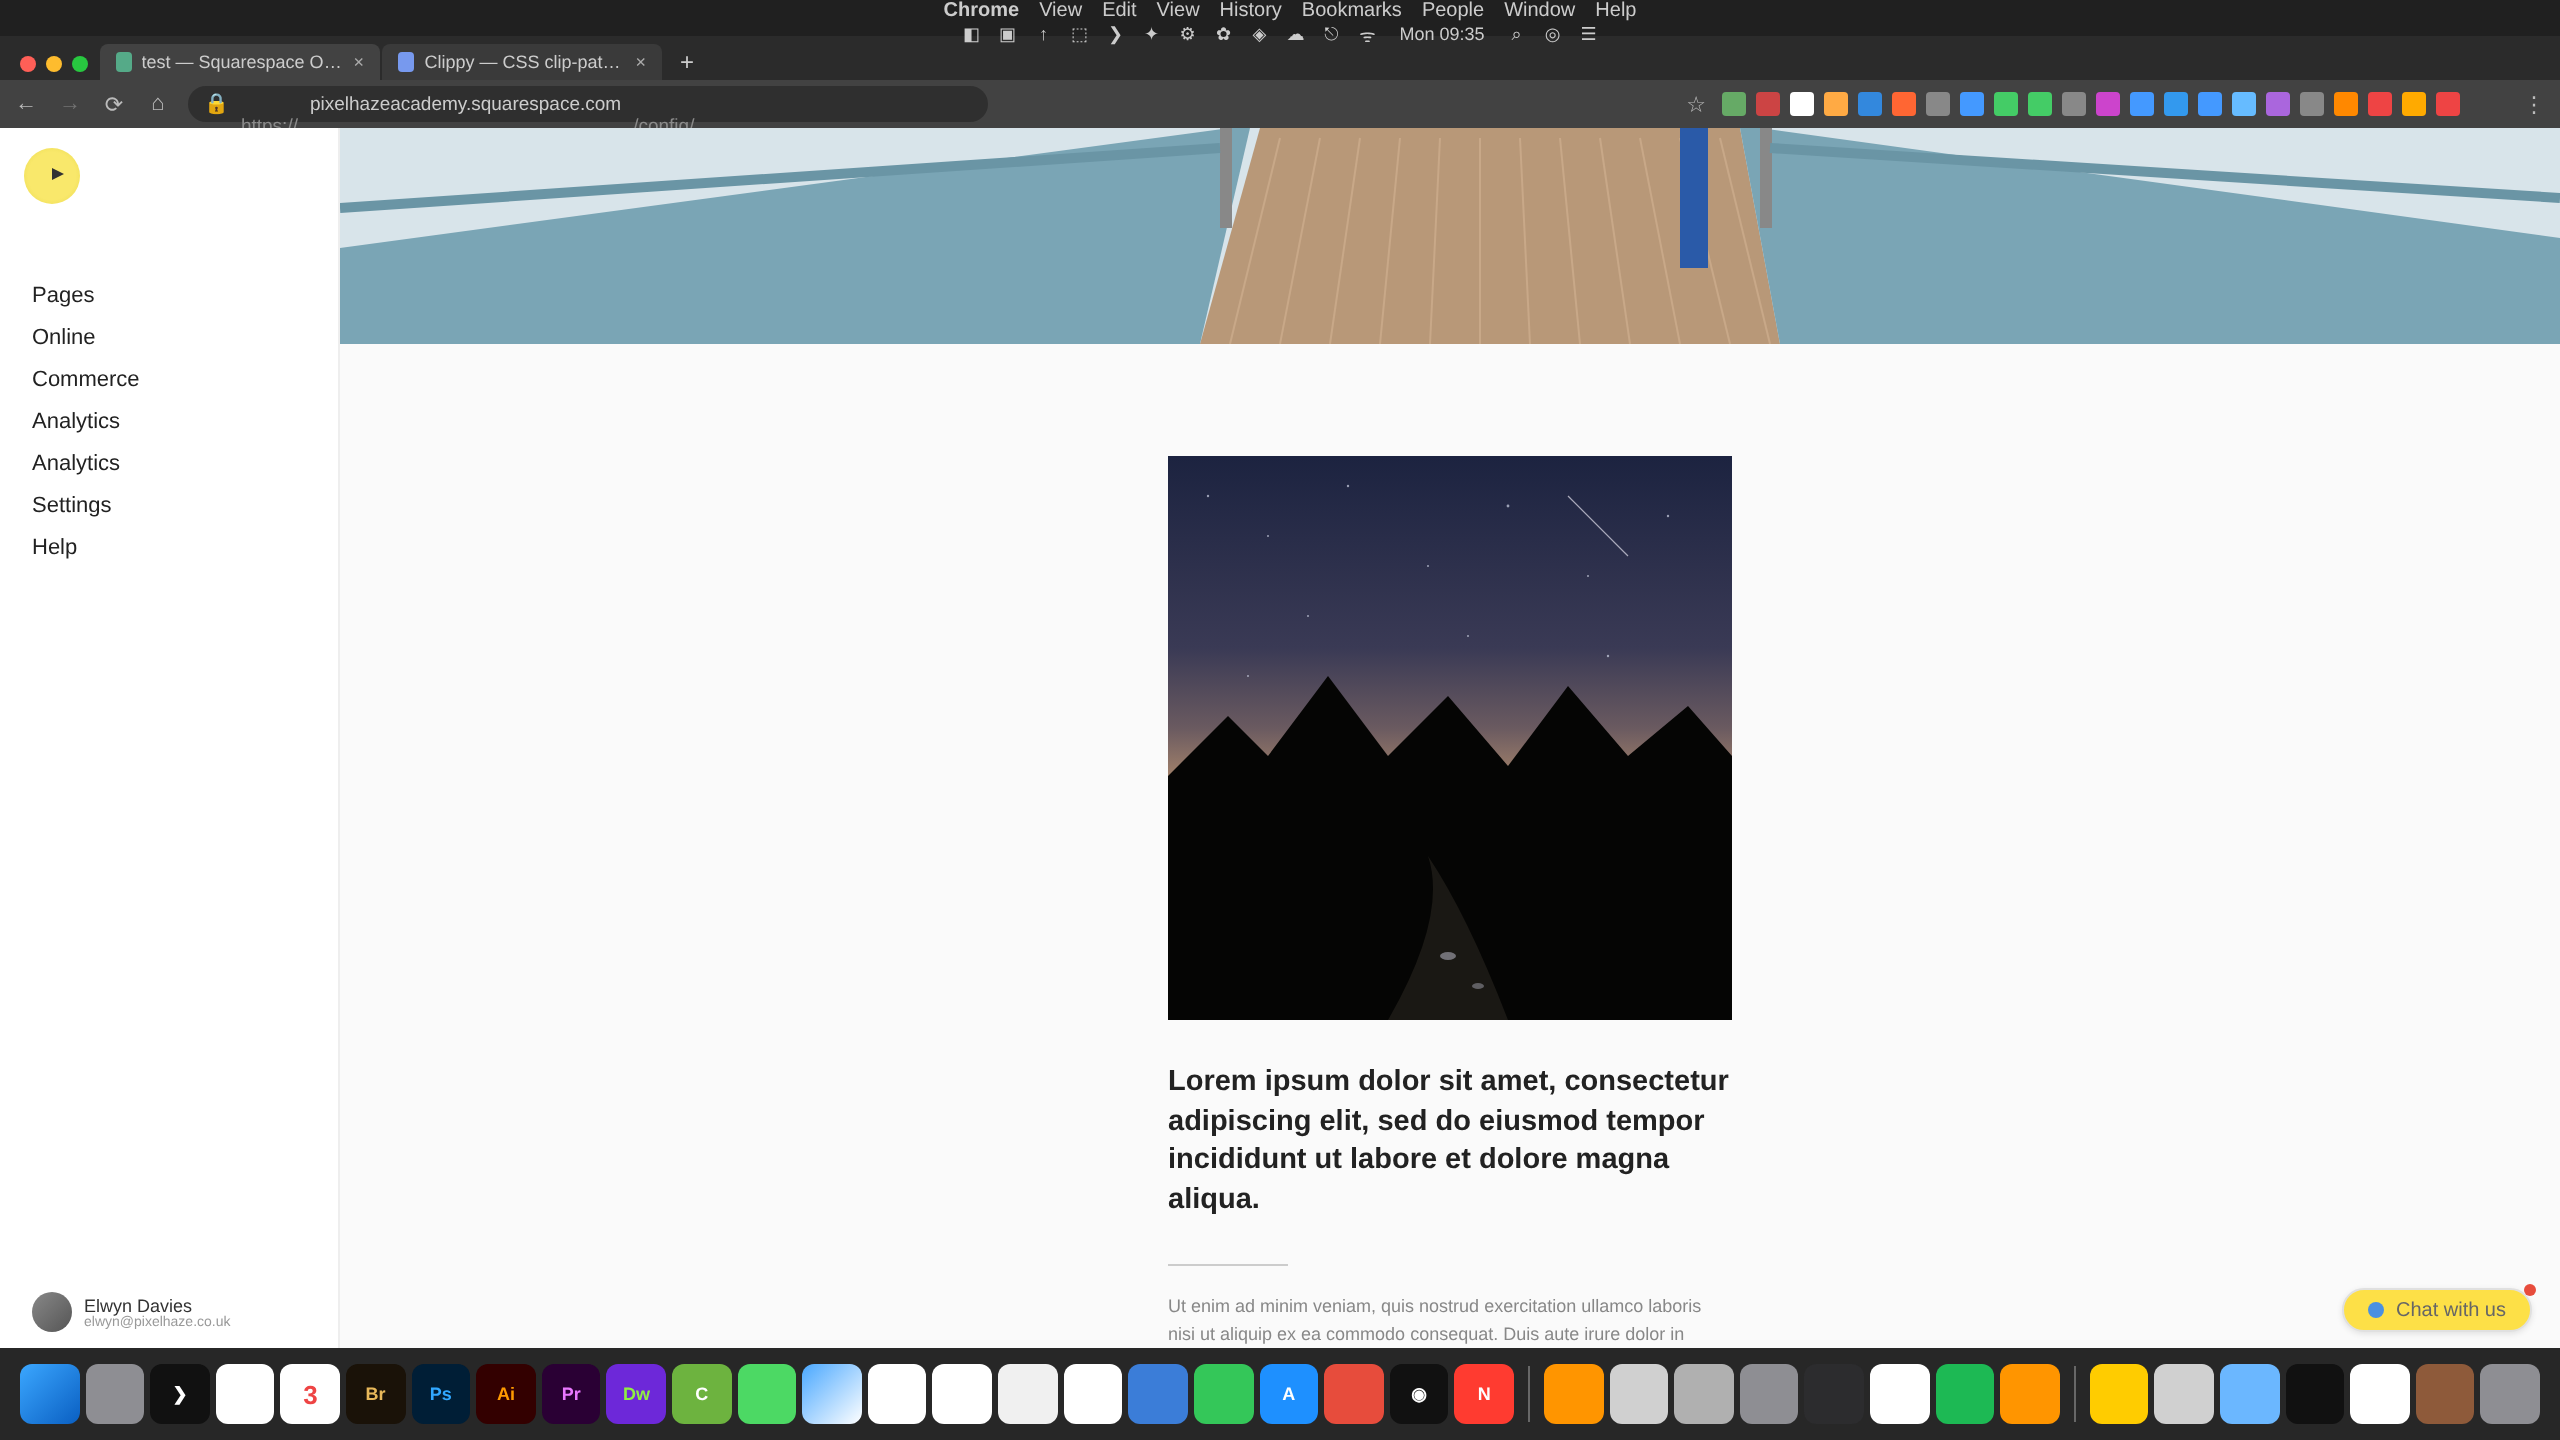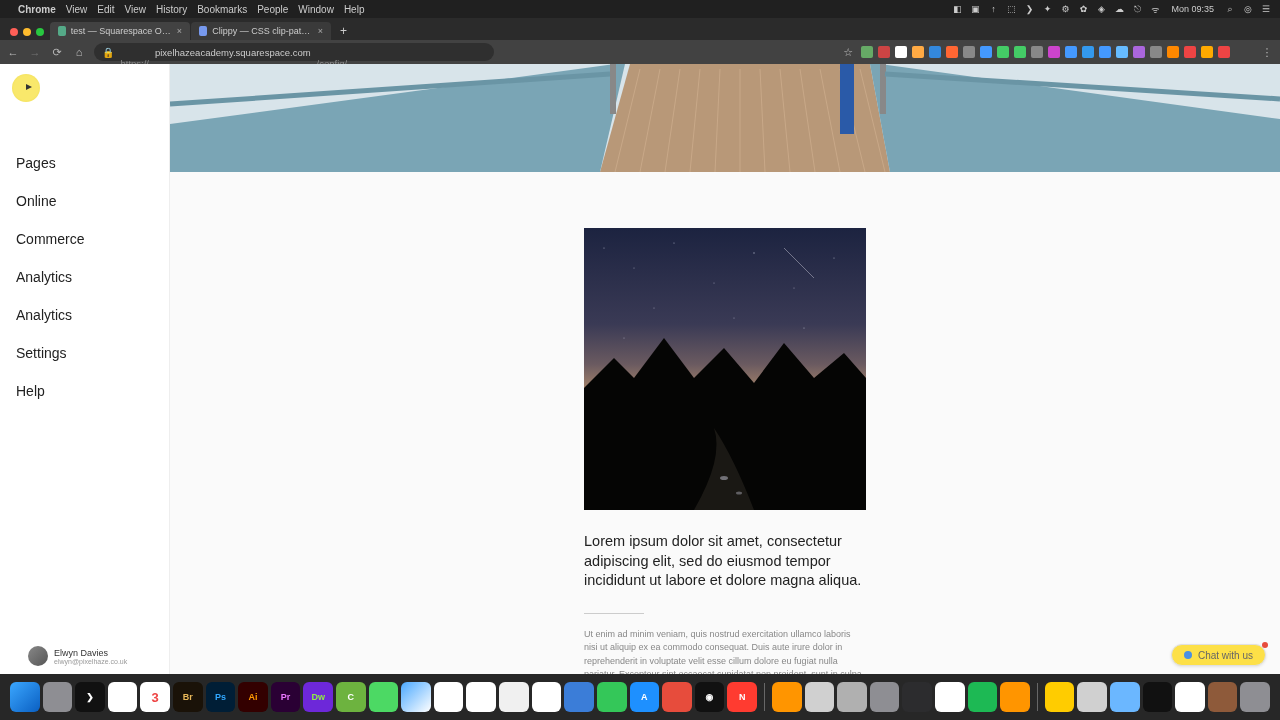--- a/index.html
+++ b/index.html
@@ -1,19 +1,19 @@
 <!DOCTYPE html>
 <html><head>
 <meta charset="utf-8">
 <style>
 * { margin:0; padding:0; box-sizing:border-box; font-family:-apple-system,BlinkMacSystemFont,"Helvetica Neue",Arial,sans-serif; }
 body { width:1280px; height:720px; overflow:hidden; background:#1a1a1a; position:relative; }
 
 
-.mac-menu { height:18px; background:#202020; display:flex; align-items:center; padding:0 8px; color:#ccc; font-size:10px; justify-content:space-between; }
+.mac-menu { height:18px; background:#202020; display:flex; align-items:center; padding:0 8px; color:#ccc; font-size:10px; justify-content:space-between;flex-direction:column; }
 .mac-menu .left { display:flex; gap:10px; align-items:center; }
 .mac-menu .left span:first-child { font-size:11px; }
 .mac-menu .right { display:flex; gap:6px; align-items:center; }
 .mac-menu .right .mi { width:12px; height:12px; display:inline-flex; align-items:center; justify-content:center; font-size:9px; }
 
 
 .chrome { background:#2b2b2b; }
 .tab-strip { height:22px; display:flex; align-items:flex-end; padding-left:6px; gap:0; }
 .traffic { display:flex; gap:5px; align-items:center; padding:0 6px 4px 4px; }
 .traffic span { width:8px; height:8px; border-radius:50%; display:inline-block; }
@@ -33,34 +33,34 @@
 .addr-bar .star{ color:#bbb; font-size:11px;}
 .ext-icons { display:flex; gap:5px; align-items:center;}
 .ext-icons .ei{ width:12px; height:12px; border-radius:2px; display:inline-block;}
 
 
 .viewport { position:absolute; top:64px; left:0; right:0; bottom:46px; background:#f5f5f5; display:flex; }
 .sidebar { width:170px; background:#fff; border-right:1px solid #eee; display:flex; flex-direction:column; position:relative;}
 .logo { width:28px; height:28px; border-radius:14px; background:radial-gradient(circle,#f9e86b 60%,#e8d84a 100%); margin:10px 0 40px 12px; position:relative;}
 .logo::after{ content:""; position:absolute; width:6px; height:6px; background:#333; left:14px; top:10px; clip-path:polygon(0 0,100% 50%,0 100%);}
 .nav { display:flex; flex-direction:column; gap:9px; padding-left:16px;}
-.nav a { color:#222; font-size:14px; text-decoration:none;margin-top:13px; }
-.sb-footer{ position:absolute; bottom:8px; left:28px; display:flex; gap:6px; align-items:center;}
+.nav a { color:#222; font-size:11px; text-decoration:none; }
+.sb-footer{ position:absolute; bottom:8px; left:16px; display:flex; gap:6px; align-items:center;}
 .sb-footer .av{ width:20px; height:20px; border-radius:10px; background:linear-gradient(135deg,#888 0%,#555 100%);}
 .sb-footer .who{ display:flex; flex-direction:column;}
 .sb-footer .who .nm{ font-size:9px; color:#333;}
 .sb-footer .who .em{ font-size:7px; color:#999;}
 
 .canvas { flex:1; background:#fafafa; overflow:hidden; position:relative;}
 .hero { height:108px; background:linear-gradient(180deg,#dfe8ed 0%,#c8d8e0 100%); position:relative; overflow:hidden;}
 .hero svg{ position:absolute; top:0; left:0;}
 .content { width:282px; margin:56px auto 0; }
 .thumb { width:282px; height:282px; background:linear-gradient(180deg,#1a1d36 0%,#2a2c48 30%,#4a4860 50%,#a58a7a 56%,#1a1410 60%,#0a0806 100%); position:relative; overflow:hidden;}
 .thumb svg{position:absolute;top:0;left:0;}
-.headline { font-size:14.5px; font-weight:400; color:#222; margin-top:22px; line-height:1.35;}
+.headline { font-size:14.5px; font-weight:700; color:#222; margin-top:22px; line-height:1.35;}
 .rule { height:1px; width:60px; background:#ccc; margin:22px 0 14px;}
 .body { font-size:9px; color:#888; line-height:1.5;}
 
 .chat { position:absolute; right:14px; bottom:8px; background:#fde047; border:1px solid #e0e0e0; border-radius:14px; height:22px; padding:0 12px; display:flex; align-items:center; gap:6px; font-size:10px; color:#666; box-shadow:0 1px 3px rgba(0,0,0,.1);}
 .chat .dot{ width:8px; height:8px; background:#4a90e2; border-radius:4px;}
 .chat .reddot{ position:absolute; top:-3px; right:-3px; width:6px; height:6px; background:#e74c3c; border-radius:3px;}
 
 
 .dock { position:absolute; bottom:0; left:0; right:0; height:46px; background:rgba(60,60,60,.4); backdrop-filter:blur(10px); display:flex; align-items:center; justify-content:center; gap:3px; padding:0 10px;}
 .dock .app{ width:30px; height:30px; border-radius:6px; display:inline-flex; align-items:center; justify-content:center; font-size:9px; font-weight:700; color:#fff;}

